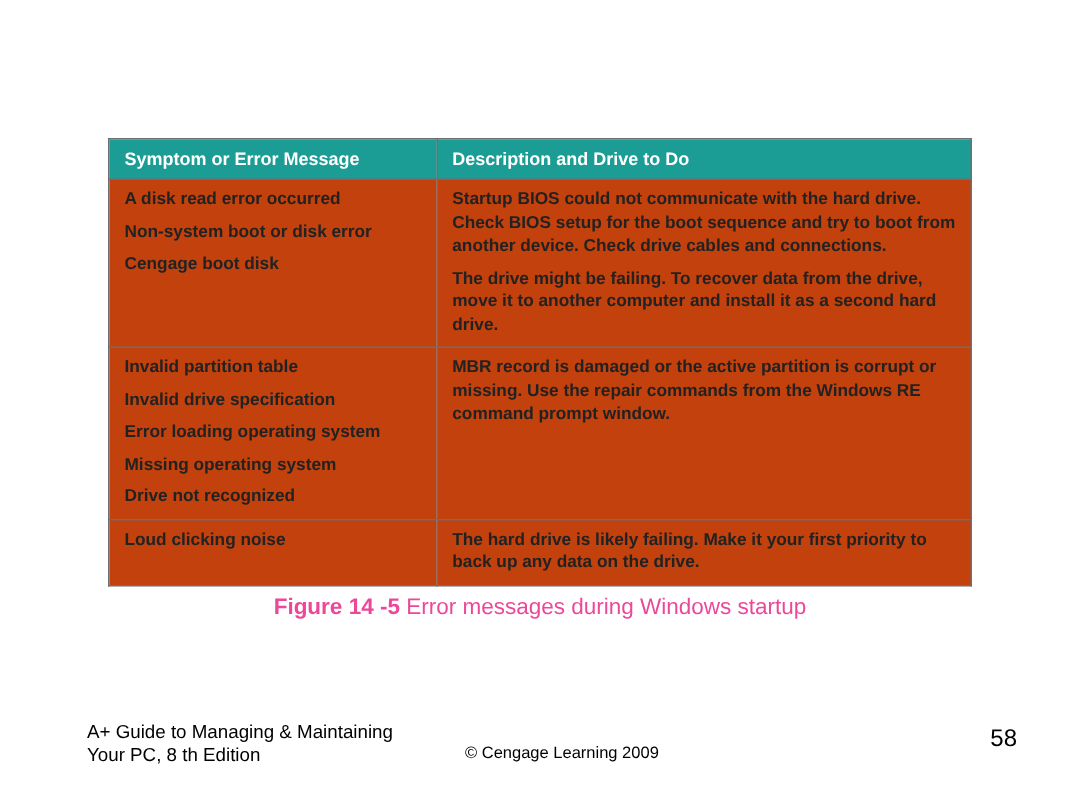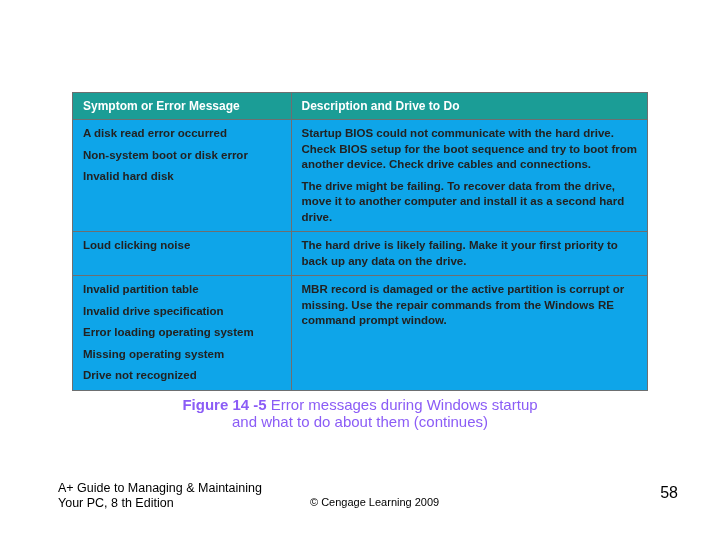--- a/index.html
+++ b/index.html
@@ -1,27 +1,27 @@
 <!DOCTYPE html>
 <html><head>
 <meta charset="utf-8">
 <style>
   * { box-sizing: border-box; margin: 0; padding: 0; }
   html, body { width: 720px; height: 540px; background: #ffffff; font-family: Arial, Helvetica, sans-serif; position: relative; }
   .slide { width: 720px; height: 540px; position: relative; }
   .table-wrap { position: absolute; left: 72px; top: 92px; width: 576px; }
   table { border-collapse: collapse; width: 100%; background: #eceeee; }
   th { background: #1b9d96; color: #ffffff; text-align: left; font-weight: 700; font-size: 12px; padding: 6px 10px; border: 1px solid #6d6f70; }
-  td { background: #0ea5e9; color: #222; font-size: 11.5px; font-weight: 700; padding: 6px 10px; border: 1px solid #6d6f70; vertical-align: top; line-height: 1.35; }
+  td { background: #c2410c; color: #222; font-size: 11.5px; font-weight: 700; padding: 6px 10px; border: 1px solid #6d6f70; vertical-align: top; line-height: 1.35; }
   td p { margin: 0 0 6px 0; }
   td p:last-child { margin-bottom: 0; }
   .col1 { width: 38%; }
   .col2 { width: 62%; }
   .credit { position: absolute; left: 72px; top: 362px; width: 576px; text-align: right; font-size: 8px; color: #222; letter-spacing: 0.2px; }
-  .caption { position: absolute; left: 0; width: 720px; top: 396px; text-align: center; font-size: 15px; color: #8b5cf6; }
+  .caption { position: absolute; left: 0; width: 720px; top: 396px; text-align: center; font-size: 15px; color: #ec4899; }
   .caption .line1 { display: block; }
   .caption .fignum { font-weight: 700; }
   .caption .line2 { display: block; }
   .footer { position: absolute; left: 42px; bottom: 28px; width: 636px; font-size: 12.5px; color: #000; }
   .footer .book { position: absolute; left: 16px; bottom: 0; width: 230px; line-height: 1.25; }
   .footer .copy { position: absolute; left: 268px; bottom: 4px; font-size: 11px; }
   .footer .pagenum { position: absolute; right: 0; bottom: 10px; font-size: 16px; }
 </style>
 </head>
 <body>
@@ -34,57 +34,56 @@
         <tr>
           <th class="col1">Symptom or Error Message</th>
           <th class="col2">Description and Drive to Do</th>
         </tr>
       </thead>
       <tbody>
         <tr>
           <td class="col1">
             <p>A disk read error occurred</p>
             <p>Non-system boot or disk error</p>
-            <p>Invalid hard disk</p>
+            <p>Cengage boot disk</p>
           </td>
           <td class="col2">
             <p>Startup BIOS could not communicate with the hard drive. Check BIOS setup for the boot sequence and try to boot from another device. Check drive cables and connections.</p>
             <p>The drive might be failing. To recover data from the drive, move it to another computer and install it as a second hard drive.</p>
-          </td>
-        </tr>
-        <tr>
-          <td class="col1">
-            <p>Loud clicking noise</p>
-          </td>
-          <td class="col2">
-            <p>The hard drive is likely failing. Make it your first priority to back up any data on the drive.</p>
           </td>
         </tr>
         <tr>
           <td class="col1">
             <p>Invalid partition table</p>
             <p>Invalid drive specification</p>
             <p>Error loading operating system</p>
             <p>Missing operating system</p>
             <p>Drive not recognized</p>
           </td>
           <td class="col2">
             <p>MBR record is damaged or the active partition is corrupt or missing. Use the repair commands from the Windows RE command prompt window.</p>
           </td>
         </tr>
+        <tr>
+          <td class="col1">
+            <p>Loud clicking noise</p>
+          </td>
+          <td class="col2">
+            <p>The hard drive is likely failing. Make it your first priority to back up any data on the drive.</p>
+          </td>
+        </tr>
       </tbody>
     </table>
   </div>
 
 
   <div class="caption">
     <span class="line1">
       <span class="fignum">Figure 14 -5</span><span>  Error messages during Windows startup</span>
     </span>
-    <span class="line2">and what to do about them (continues)</span>
   </div>
 
   <div class="footer">
     <div class="book">A+ Guide to Managing &amp; Maintaining Your PC, 8 th Edition</div>
     <div class="copy">© Cengage Learning  2009</div>
     <div class="pagenum">58</div>
   </div>
 
 </div>
 

